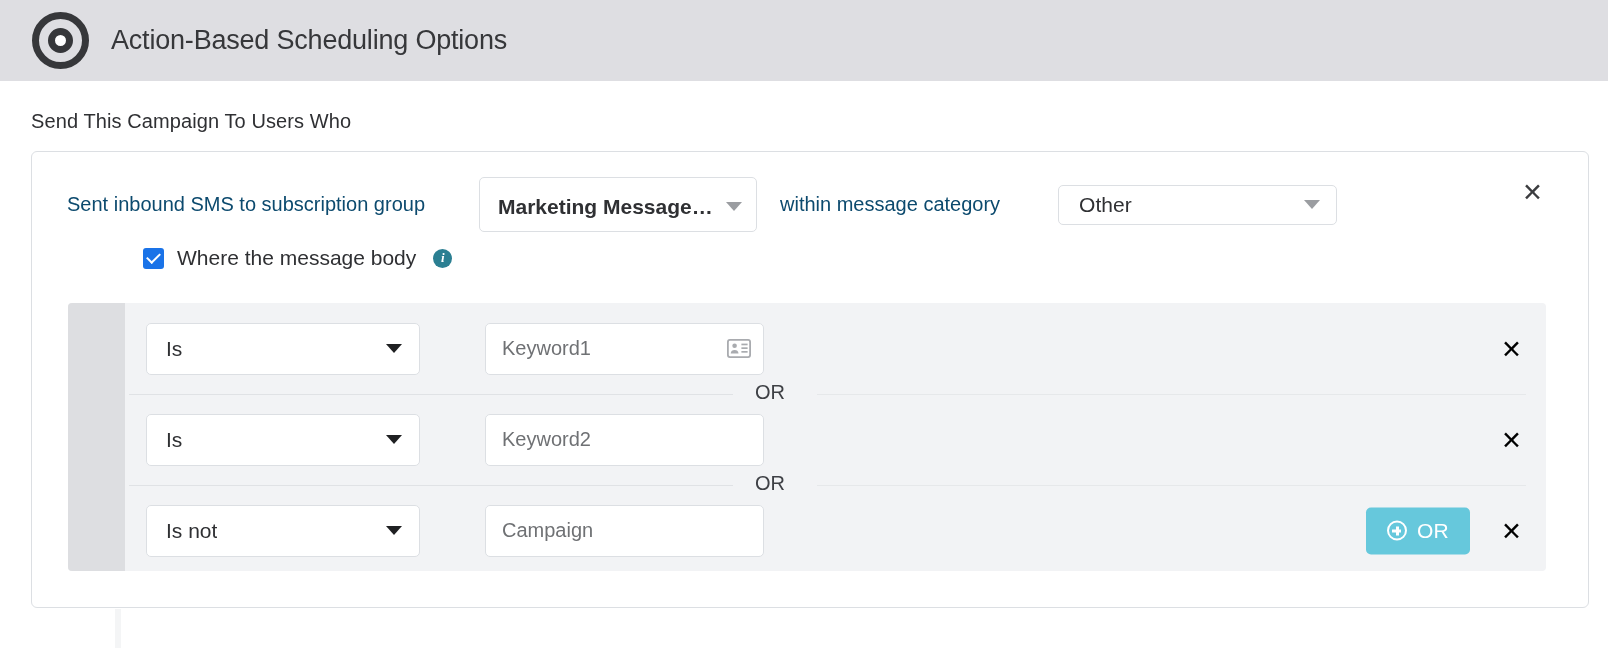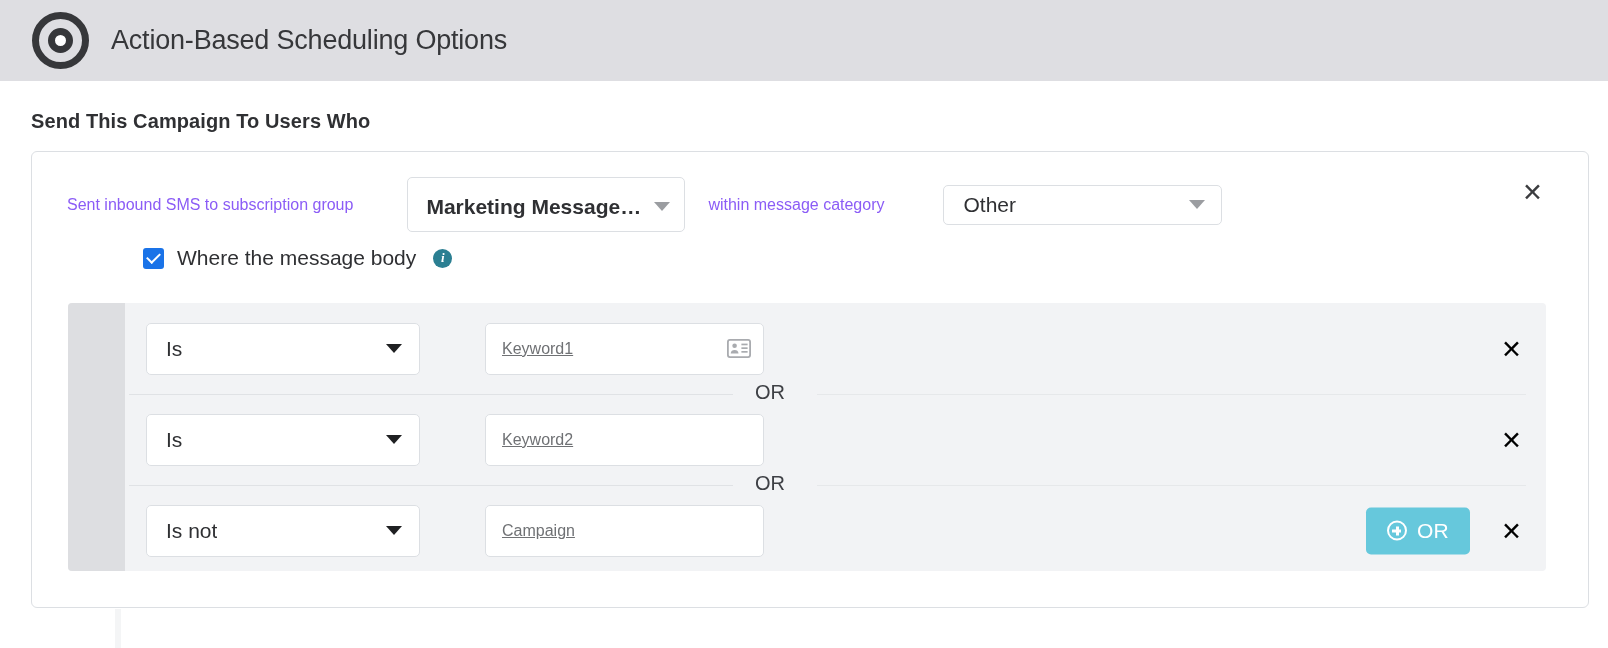--- a/index.html
+++ b/index.html
@@ -32,21 +32,21 @@
   }
   .header-title{
     margin-left:22px;
     font-size:27px;font-weight:normal;letter-spacing:-0.2px;
     color:#36373a;
   }
 
   
   .section-title{
     position:absolute;left:31px;top:110px;
-    font-size:20px;font-weight:bold;color:#2f3033;
+    font-size:20px;font-weight:normal;color:#2f3033;
     letter-spacing:0.1px;
   }
 
   
   .card{
     position:absolute;left:31px;top:151px;
     width:1558px;height:457px;
     background:#ffffff;
     border:1px solid #dcdfe3;
     border-radius:6px;
@@ -58,21 +58,21 @@
     line-height:1;cursor:pointer;
     font-family:"DejaVu Sans", sans-serif;
   }
 
   
   .cond-row{
     position:absolute;left:35px;top:25px;
     display:flex;align-items:center;
   }
   .cond-label{
-    font-size:16px;color:#8b5cf6;white-space:nowrap;
+    font-size:20px;color:#0c4a6e;white-space:nowrap;
   }
   .select{
     background:#ffffff;
     border:1px solid #dcdfe3;
     border-radius:5px;
     box-sizing:border-box;
     display:flex;align-items:center;
     cursor:pointer;
   }
   .select .val{
@@ -150,21 +150,21 @@
   }
   .kw-select .val{font-size:21px;}
   .kw-input{
     margin-left:37px;width:279px;height:52px;
     background:#ffffff;border:1px solid #dcdfe3;border-radius:5px;
     box-sizing:border-box;
     display:flex;align-items:center;flex:0 0 auto;
     padding:0 12px 0 16px;
     cursor:text;
   }
-  .kw-input .ph{font-size:16px;color:#6f7174;flex:1 1 auto;text-decoration:underline;}
+  .kw-input .ph{font-size:20px;color:#6f7174;flex:1 1 auto;}
   .contact-icon{
     width:24px;height:19px;flex:0 0 auto;
     display:block;
   }
   .kw-x{
     position:absolute;right:24px;top:50%;transform:translateY(-50%);
     font-size:25px;font-weight:bold;color:#000000;line-height:1;
     cursor:pointer;font-family:"DejaVu Sans", sans-serif;
   }
   .or-btn{

